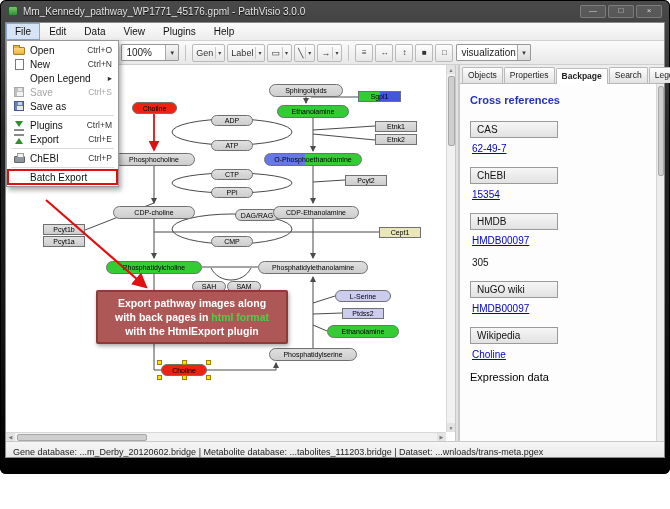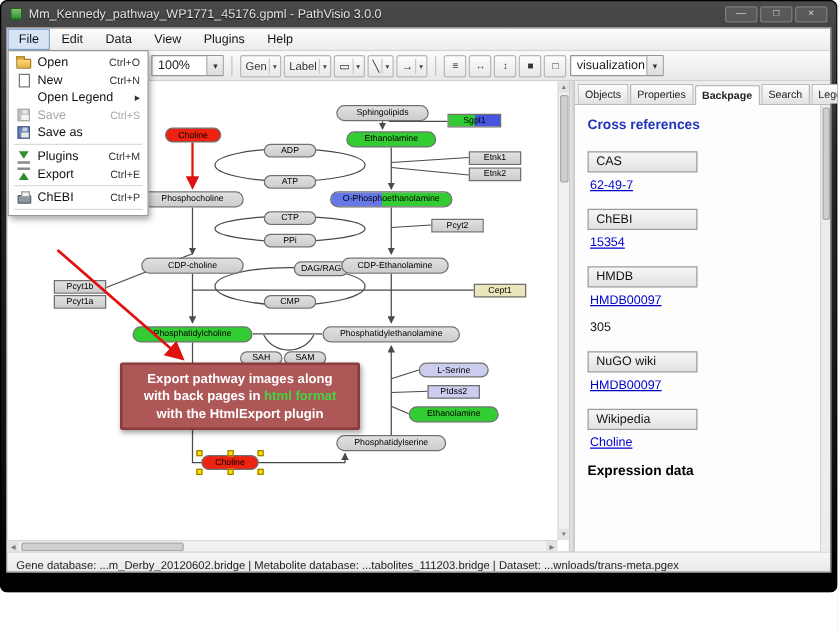--- a/index.html
+++ b/index.html
@@ -77,21 +77,21 @@
   .sbtabs{display:flex;height:19px;background:#ededed;border-bottom:1px solid #b9b9b9;padding:2px 2px 0;flex:0 0 auto}
   .sbtab{font-size:8.5px;padding:2px 5px;border:1px solid #b9b9b9;border-bottom:none;background:linear-gradient(#fdfdfd,#e2e2e2);
     margin-right:1px;border-radius:2px 2px 0 0;color:#222;white-space:nowrap}
   .sbtab.active{background:#fff;position:relative;top:1px;padding-bottom:3px;font-weight:bold}
   .sbbody{flex:1;background:#fdfdfd;padding:10px 14px 6px 10px;overflow:hidden}
   .sb-heading{color:var(--heading-blue,#2233bb);font-weight:bold;font-size:11px;margin-bottom:13px}
   .xref{margin-bottom:11px}
   .xref-head{display:inline-block;min-width:88px;background:linear-gradient(#f6f6f6,#e2e2e2);border:1px solid #9a9a9a;padding:2px 6px;font-size:10px;color:#111}
   .xref-link{margin:5px 0 0 2px;font-size:10px;color:var(--link-blue,#0000cc);text-decoration:underline;cursor:pointer;width:fit-content}
   .xref-val{margin:5px 0 0 2px;font-size:10px;color:#111}
-  .sb-footer{font-weight:bold;font-size:11px;color:#000;margin-top:2px}
+  .sb-footer{font-weight:normal;font-size:11px;color:#000;margin-top:2px}
   .sb-scroll{position:absolute;right:0;top:19px;bottom:0;width:8px;background:#ededed;border-left:1px solid #d5d5d5;z-index:5}
   .sb-scroll .vthumb{margin:2px auto 0;width:6px;height:90px}
   
   .statusbar{height:16px;background:linear-gradient(#f6f6f6,#e9e9e9);border-top:1px solid #c9c9c9;font-size:9px;display:flex;align-items:flex-end;padding:0 7px;color:#222;white-space:nowrap;overflow:hidden;flex:0 0 auto}
   
   .filemenu{position:absolute;left:6px;top:40px;width:113px;background:#fff;border:1px solid #979797;box-shadow:2px 3px 5px rgba(0,0,0,.35);z-index:50;padding:2px 1px;font-size:10px}
   .fm-item{height:14px;display:flex;align-items:center;padding:0 5px 0 3px;color:#111;position:relative}
   .fm-item.disabled{color:#a6a6a6}
   .fm-item.disabled .ic-save{filter:grayscale(1);opacity:.5}
   .fm-item.highlighted{outline:2px solid var(--highlight-red,#e01010);outline-offset:-1px}
@@ -363,20 +363,25 @@
       </div>
       <div class="fm-sep"></div>
       <div class="fm-item">
         <span class="fm-icon">
           <span class="ic ic-print"></span>
         </span>
         <span class="fm-label">ChEBI</span>
         <span class="fm-right">Ctrl+P</span>
       </div>
       <div class="fm-sep"></div>
+      <div class="fm-item highlighted">
+        <span class="fm-icon"></span>
+        <span class="fm-label">Batch Export</span>
+        <span class="fm-right"></span>
+      </div>
     </div>
 
   <svg class="overlay" width="670" height="509">
     <defs>
       <marker id="redarr" markerWidth="8" markerHeight="8" refX="6" refY="3.5" orient="auto">
         <path d="M0,0 L7,3.5 L0,7 z" fill="#e01010"></path>
       </marker>
     </defs>
     <path d="M46,200 L146,287" stroke="#e01010" stroke-width="2.2" fill="none" marker-end="url(#redarr)"></path>
   </svg>

